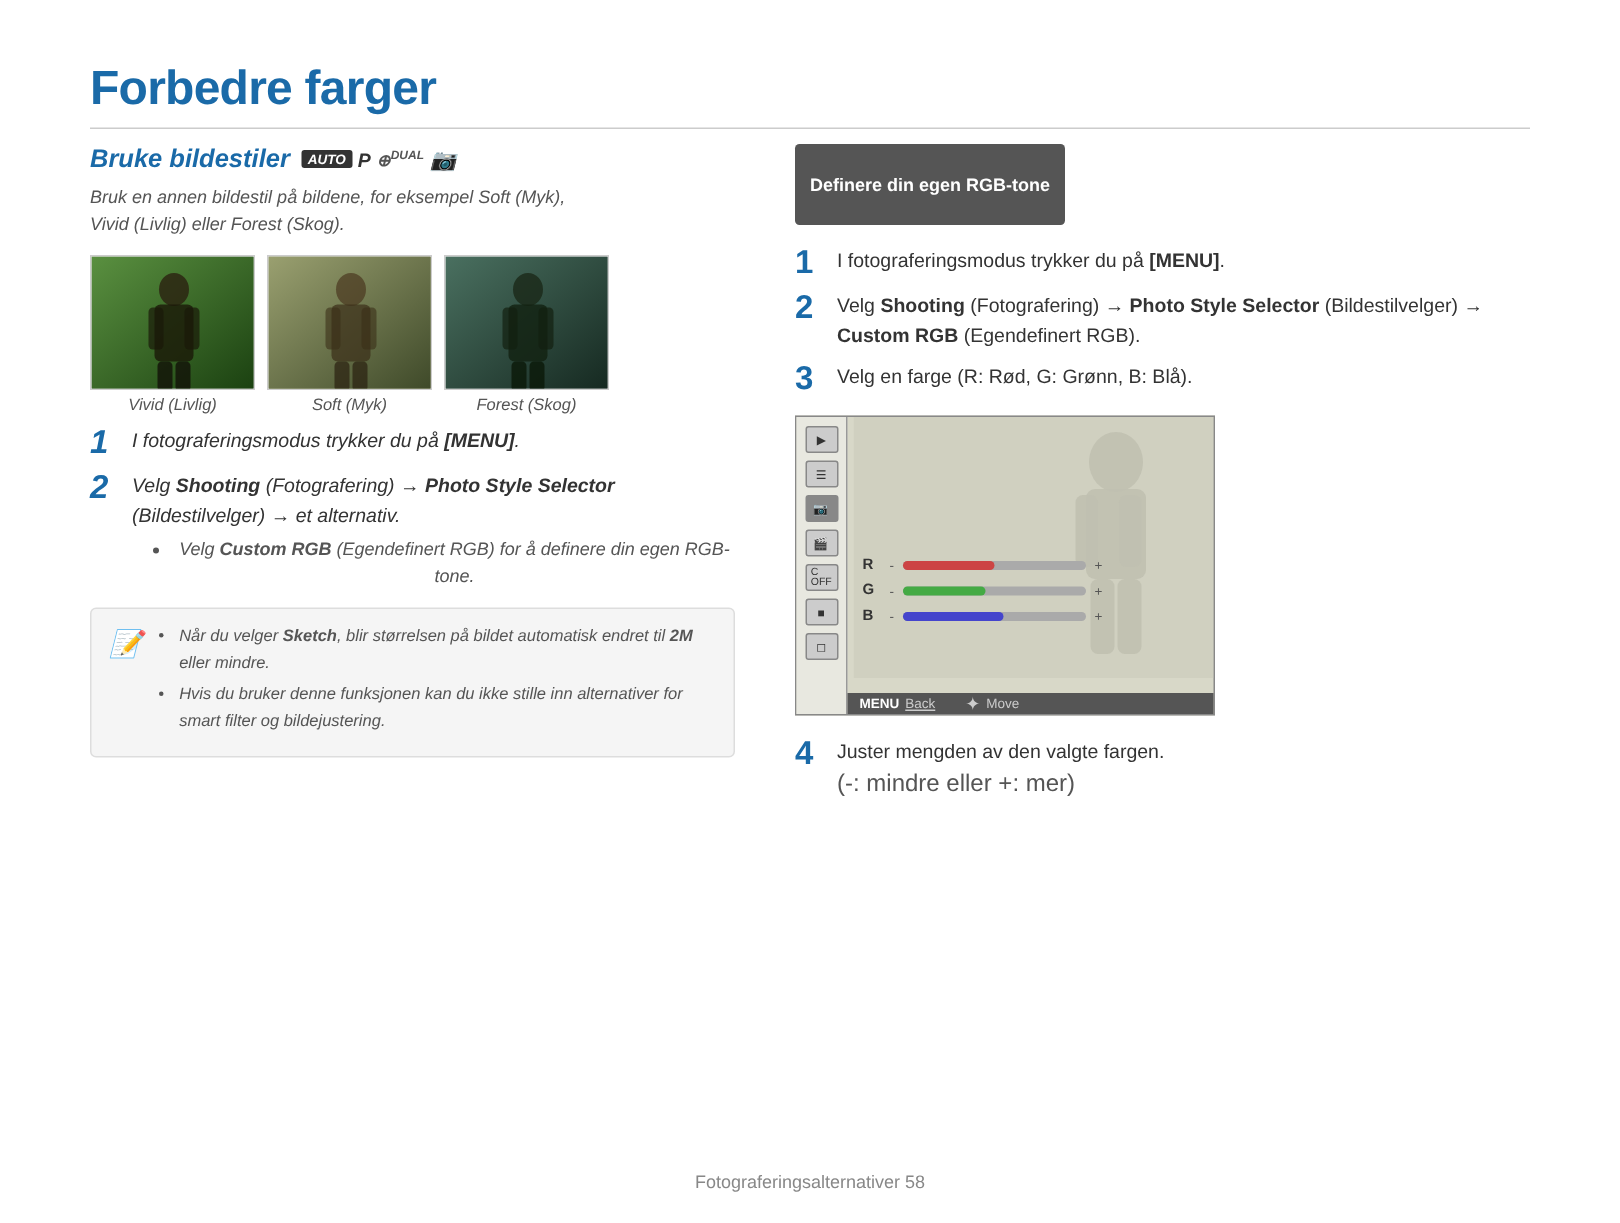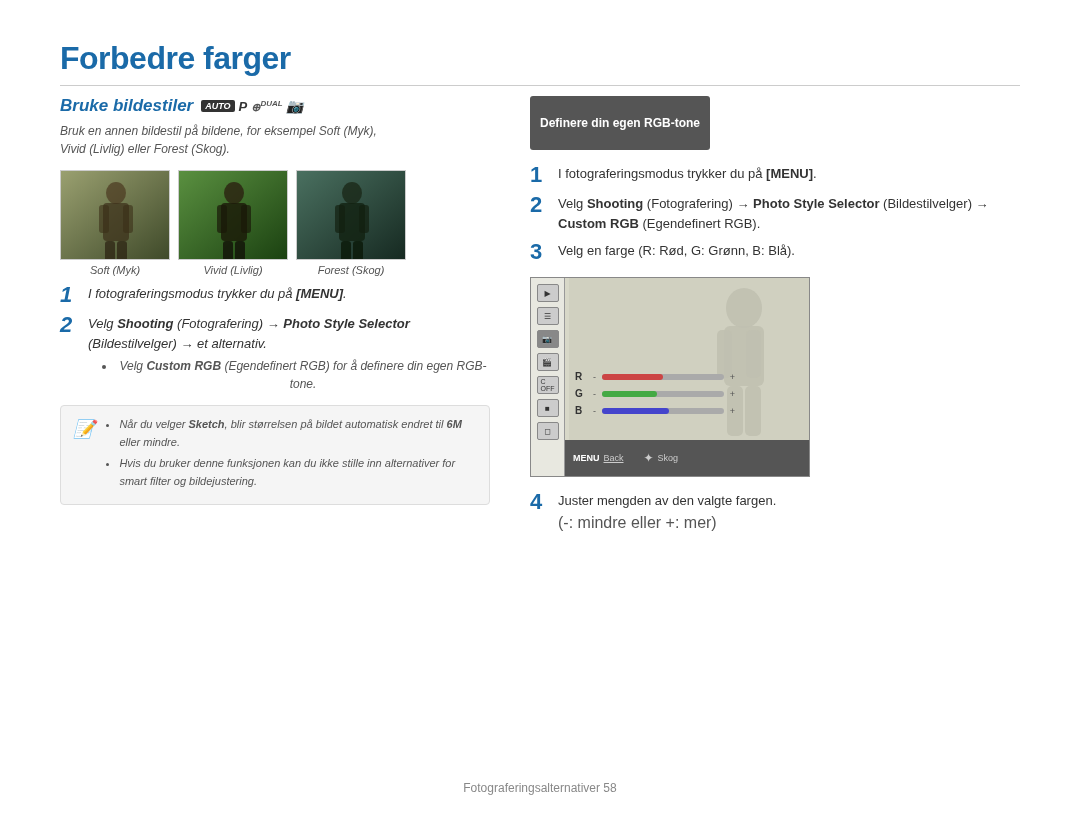--- a/index.html
+++ b/index.html
@@ -349,21 +349,21 @@
     .slider-plus {
       font-size: 9px;
       color: #555;
     }
 
     .camera-ui-bottom {
       position: absolute;
       bottom: 0;
       left: 34px;
       right: 0;
-      height: 36px;
+      height: 14px;
       background: #555;
       display: flex;
       align-items: center;
       padding: 0 8px;
       gap: 20px;
     }
 
     .cam-bottom-text {
       color: #fff;
       font-size: 10px;
@@ -409,46 +409,20 @@
           <span class="camera-icon-small">📷</span>
         </div>
       </div>
 
       <p class="section-desc">
         Bruk en annen bildestil på bildene, for eksempel Soft (Myk),<br>
         Vivid (Livlig) eller Forest (Skog).
       </p>
 
       <div class="photo-row">
-        <div class="photo-item">
-          <div class="photo-box">
-            <div class="photo-soft">
-              
-              <svg width="110" height="90" viewBox="0 0 110 90" xmlns="http://www.w3.org/2000/svg">
-                <rect width="110" height="90" fill="#8a9060"></rect>
-                <rect x="0" y="0" width="110" height="90" fill="url(#grad-soft)"></rect>
-                <defs>
-                  <linearGradient id="grad-soft" x1="0" y1="0" x2="1" y2="1">
-                    <stop offset="0%" stop-color="#9aa070"></stop>
-                    <stop offset="100%" stop-color="#3d4828"></stop>
-                  </linearGradient>
-                </defs>
-
-                <ellipse cx="55" cy="22" rx="10" ry="11" fill="#4a3820" opacity="0.7"></ellipse>
-                <rect x="42" y="32" width="26" height="38" rx="4" fill="#3a2e18" opacity="0.7"></rect>
-                <rect x="38" y="34" width="10" height="28" rx="3" fill="#3a2e18" opacity="0.6"></rect>
-                <rect x="62" y="34" width="10" height="28" rx="3" fill="#3a2e18" opacity="0.6"></rect>
-                <rect x="44" y="70" width="10" height="20" rx="3" fill="#2a2010" opacity="0.7"></rect>
-                <rect x="56" y="70" width="10" height="20" rx="3" fill="#2a2010" opacity="0.7"></rect>
-              </svg>
-            </div>
-          </div>
-          <span class="photo-label">Soft (Myk)</span>
-        </div>
-
         <div class="photo-item">
           <div class="photo-box">
             <div class="photo-vivid">
               <svg width="110" height="90" viewBox="0 0 110 90" xmlns="http://www.w3.org/2000/svg">
                 <defs>
                   <linearGradient id="grad-vivid" x1="0" y1="0" x2="1" y2="1">
                     <stop offset="0%" stop-color="#5a9040"></stop>
                     <stop offset="100%" stop-color="#1a4010"></stop>
                   </linearGradient>
                 </defs>
@@ -460,20 +434,46 @@
                 <rect x="44" y="70" width="10" height="20" rx="3" fill="#111008" opacity="0.8"></rect>
                 <rect x="56" y="70" width="10" height="20" rx="3" fill="#111008" opacity="0.8"></rect>
               </svg>
             </div>
           </div>
           <span class="photo-label">Vivid (Livlig)</span>
         </div>
 
         <div class="photo-item">
           <div class="photo-box">
+            <div class="photo-soft">
+              
+              <svg width="110" height="90" viewBox="0 0 110 90" xmlns="http://www.w3.org/2000/svg">
+                <rect width="110" height="90" fill="#8a9060"></rect>
+                <rect x="0" y="0" width="110" height="90" fill="url(#grad-soft)"></rect>
+                <defs>
+                  <linearGradient id="grad-soft" x1="0" y1="0" x2="1" y2="1">
+                    <stop offset="0%" stop-color="#9aa070"></stop>
+                    <stop offset="100%" stop-color="#3d4828"></stop>
+                  </linearGradient>
+                </defs>
+
+                <ellipse cx="55" cy="22" rx="10" ry="11" fill="#4a3820" opacity="0.7"></ellipse>
+                <rect x="42" y="32" width="26" height="38" rx="4" fill="#3a2e18" opacity="0.7"></rect>
+                <rect x="38" y="34" width="10" height="28" rx="3" fill="#3a2e18" opacity="0.6"></rect>
+                <rect x="62" y="34" width="10" height="28" rx="3" fill="#3a2e18" opacity="0.6"></rect>
+                <rect x="44" y="70" width="10" height="20" rx="3" fill="#2a2010" opacity="0.7"></rect>
+                <rect x="56" y="70" width="10" height="20" rx="3" fill="#2a2010" opacity="0.7"></rect>
+              </svg>
+            </div>
+          </div>
+          <span class="photo-label">Soft (Myk)</span>
+        </div>
+
+        <div class="photo-item">
+          <div class="photo-box">
             <div class="photo-forest">
               <svg width="110" height="90" viewBox="0 0 110 90" xmlns="http://www.w3.org/2000/svg">
                 <defs>
                   <linearGradient id="grad-forest" x1="0" y1="0" x2="1" y2="1">
                     <stop offset="0%" stop-color="#4a7060"></stop>
                     <stop offset="100%" stop-color="#152820"></stop>
                   </linearGradient>
                 </defs>
                 <rect width="110" height="90" fill="url(#grad-forest)"></rect>
                 <ellipse cx="55" cy="22" rx="10" ry="11" fill="#1a2818" opacity="0.8"></ellipse>
@@ -505,21 +505,21 @@
               <li>Velg <b>Custom RGB</b> (Egendefinert RGB) for å definere din egen RGB-tone.</li>
             </ul>
           </div>
         </div>
       </div>
 
       <div class="note-box">
         <span class="note-icon">📝</span>
         <div class="note-content">
           <ul>
-            <li>Når du velger <b>Sketch</b>, blir størrelsen på bildet automatisk endret til <b>6M</b> eller mindre.</li>
+            <li>Når du velger <b>Sketch</b>, blir størrelsen på bildet automatisk endret til <b>2M</b> eller mindre.</li>
             <li>Hvis du bruker denne funksjonen kan du ikke stille inn alternativer for smart filter og bildejustering.</li>
           </ul>
         </div>
       </div>
 
     </div>
 
     <div class="right-col">
 
       <div class="rgb-header">Definere din egen RGB-tone</div>
@@ -600,21 +600,21 @@
           </div>
         </div>
 
         <div class="camera-ui-bottom">
           <span class="cam-bottom-text">
             <span class="cam-bottom-label">MENU</span>
             <span style="color:#ccc; font-size:9px;text-decoration:underline;">Back</span>
           </span>
           <span class="cam-bottom-text">
             <span style="color:#ccc; font-size:12px;">✦</span>
-            <span style="color:#ccc; font-size:9px;">Skog</span>
+            <span style="color:#ccc; font-size:9px;">Move</span>
           </span>
         </div>
       </div>
 
       
       <div class="step">
         <span class="step-num">4</span>
         <div class="step-text">
           Juster mengden av den valgte fargen.<br>
           <span style="color:#555; font-size:16px;">(-: mindre eller +: mer)</span>

